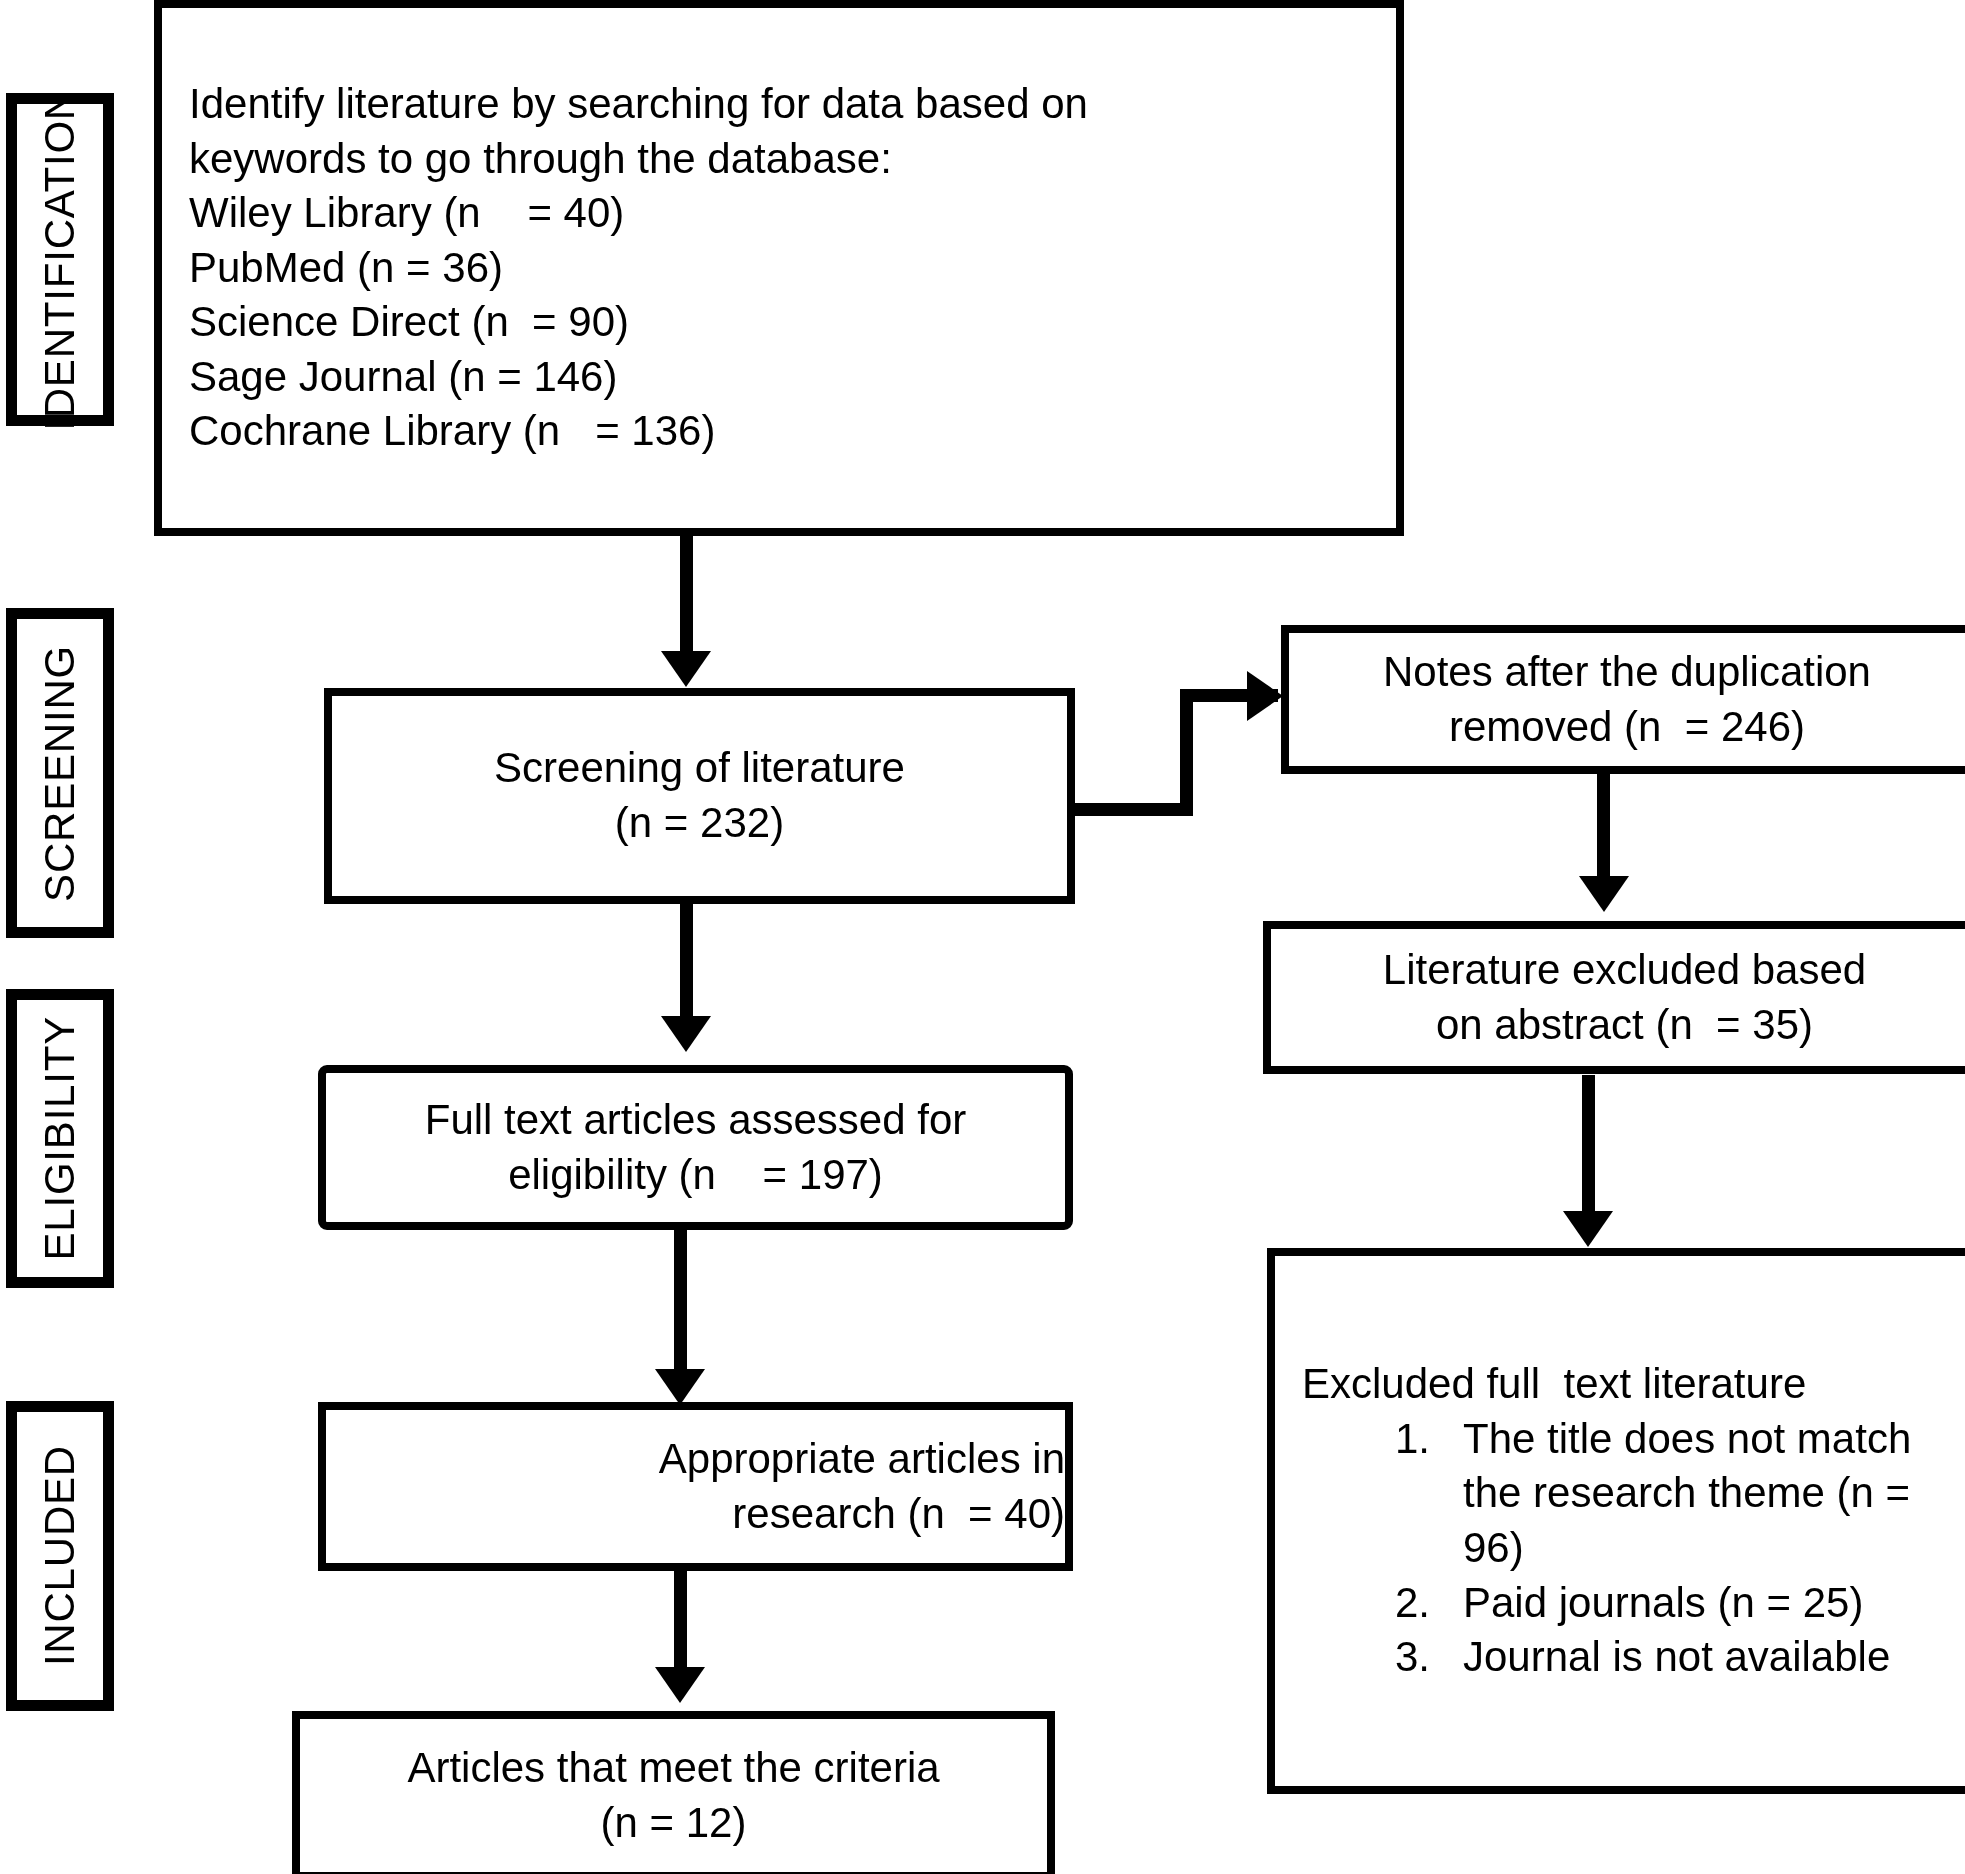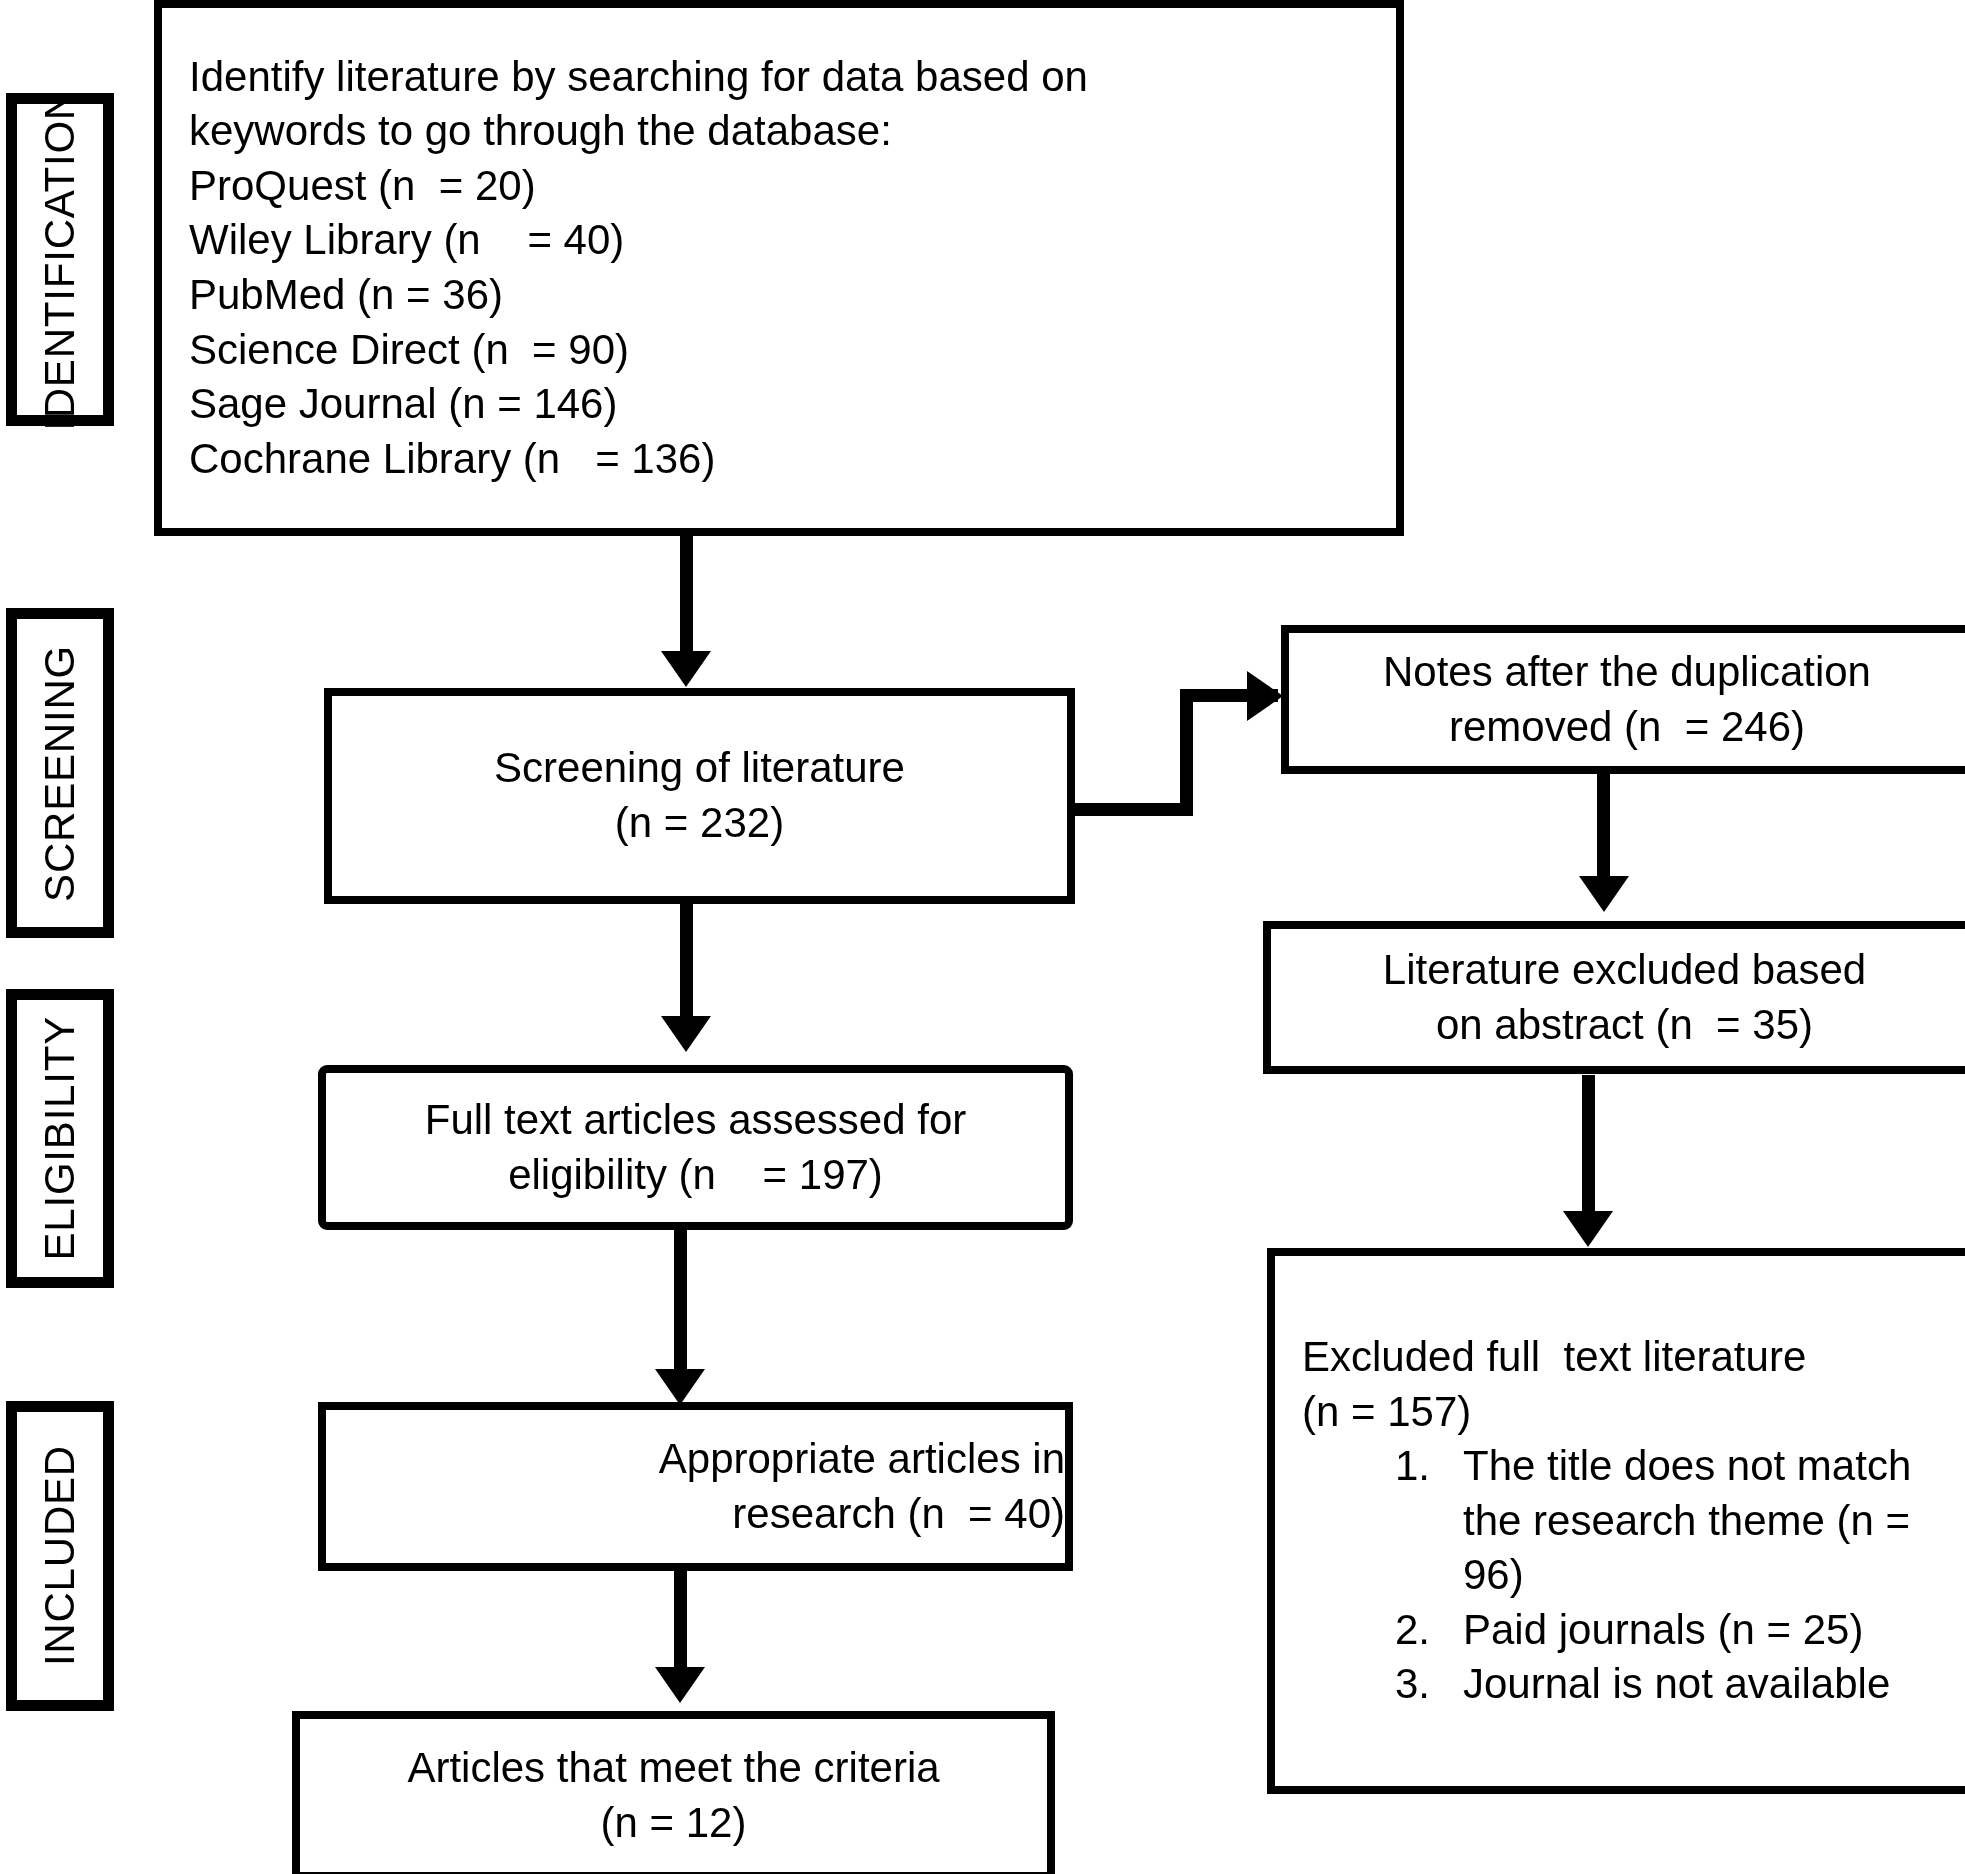--- a/index.html
+++ b/index.html
@@ -116,21 +116,20 @@
     <span class="vtext">ELIGIBILITY</span>
   </div>
 
   <div class="stage-label" style="left:6.3px; top:1401px; width:108px; height:310px;">
     <span class="vtext">INCLUDED</span>
   </div>
 
   <div class="node left pad-ident" style="left:154px; top:0px; width:1250px; height:536px;">
     <div class="line">Identify literature by searching for data based on</div>
     <div class="line">keywords to go through the database:</div>
-    <div class="line">ProQuest (n  = 20)</div>
     <div class="line">Wiley Library (n    = 40)</div>
     <div class="line">PubMed (n = 36)</div>
     <div class="line">Science Direct (n  = 90)</div>
     <div class="line">Sage Journal (n = 146)</div>
     <div class="line">Cochrane Library (n   = 136)</div>
   </div>
 
   <div class="seg" style="left:680px; top:536px; width:12.6px; height:118px;"></div>
   <div class="arrowhead-down" style="left:661px; top:651px;"></div>
 
@@ -166,21 +165,20 @@
   <div class="node center" style="left:318px; top:1065px; width:755px; height:165px;border-radius:9px;">
     <div class="line">Full text articles assessed for</div>
     <div class="line">eligibility (n    = 197)</div>
   </div>
 
   <div class="seg" style="left:674px; top:1230px; width:12.6px; height:145px;"></div>
   <div class="arrowhead-down" style="left:655px; top:1369px;"></div>
 
   <div class="node left" style="left:1267px; top:1248px; width:708px; height:546px; padding:15.7px 20.4px 15.7px 27px;">
     <div class="line">Excluded full  text literature</div>
-    <div class="line">(n = 157)</div>
     <ol class="numlist">
       <li>
         <span class="num">1.</span>
         <span>The title does not match the research theme (n  = 96)</span>
       </li>
       <li>
         <span class="num">2.</span>
         <span>Paid journals (n   = 25)</span>
       </li>
       <li>

